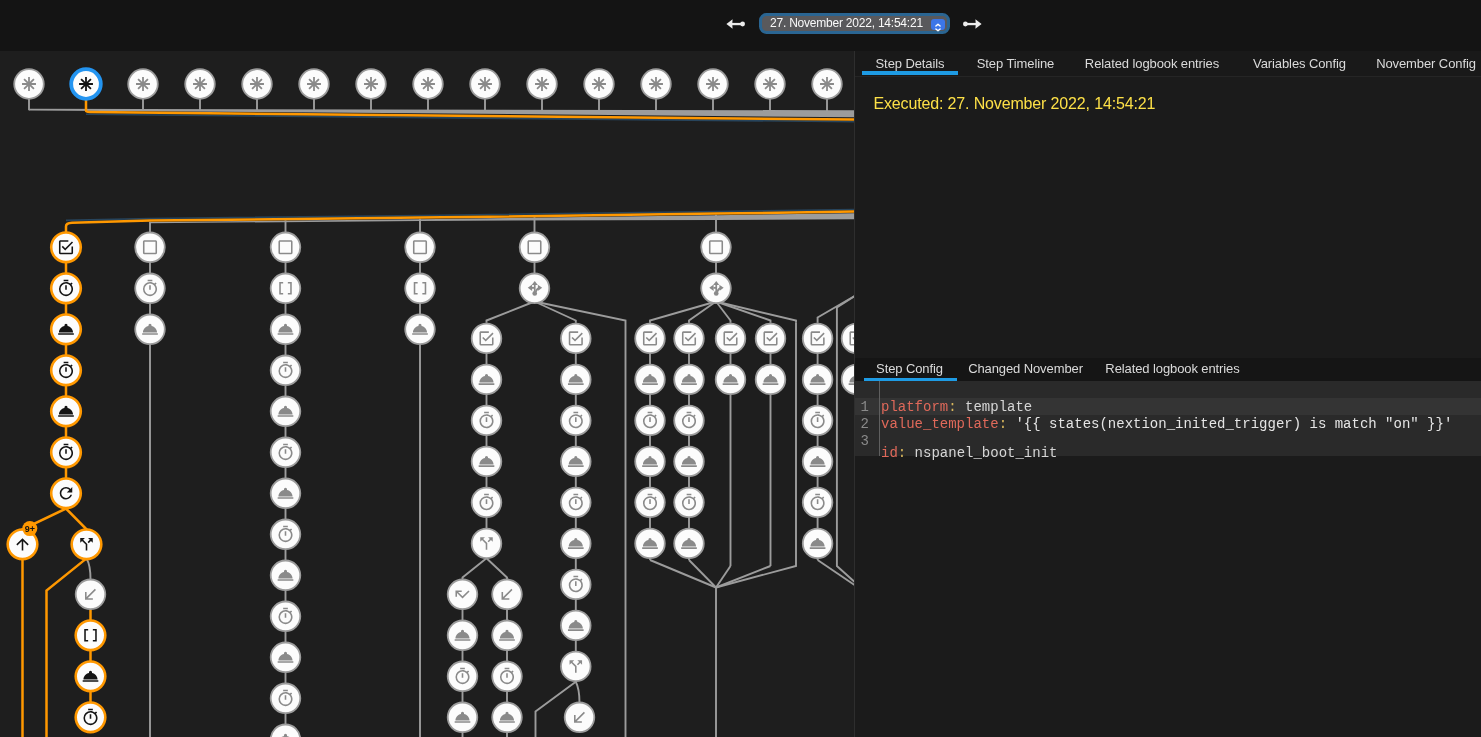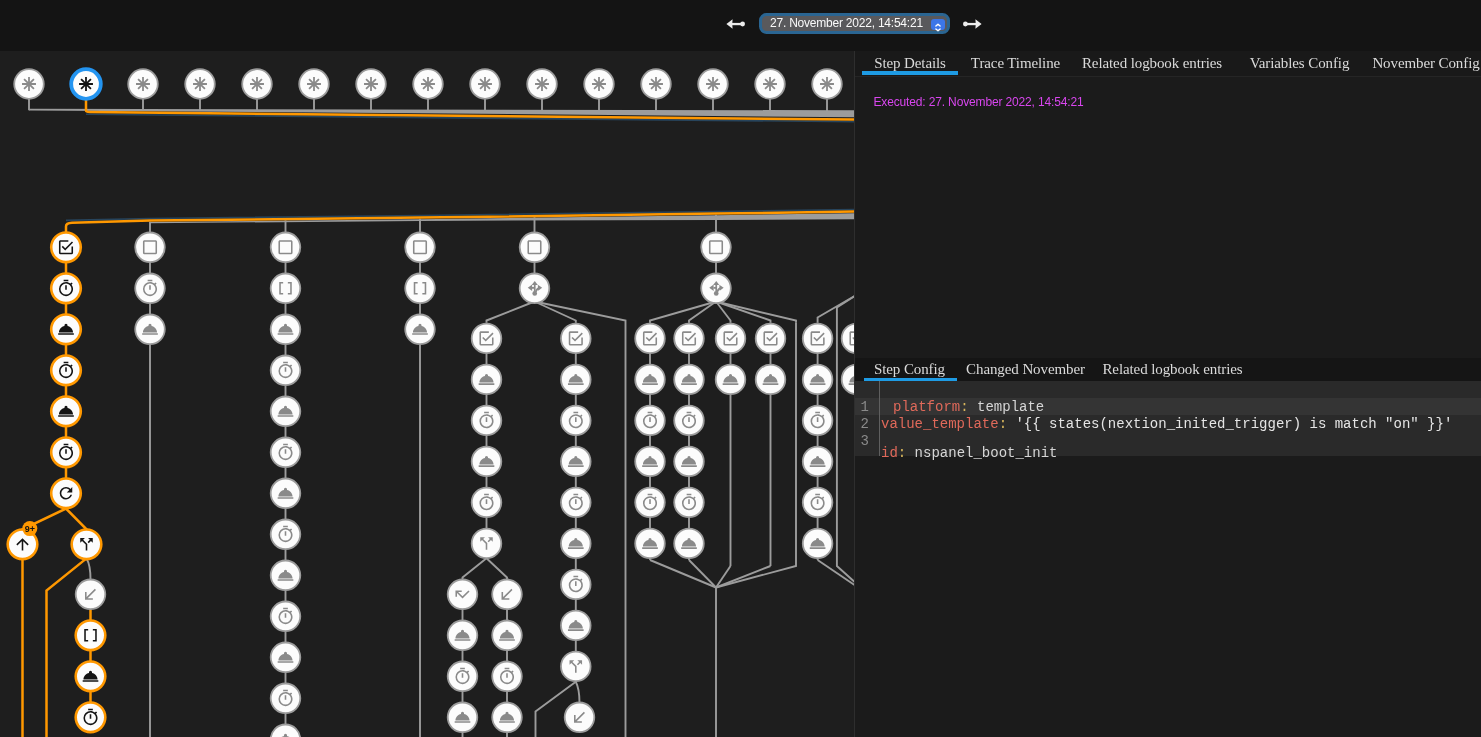--- a/index.html
+++ b/index.html
@@ -5,21 +5,21 @@
   font-family:"Liberation Sans", sans-serif; }
 #stage { position:relative; width:1481px; height:737px; }
 #gwrap { position:absolute; left:0; top:0; width:854px; height:737px; background:#1e1e1e; }
 .lg { stroke:#9c9c9c; stroke-width:1.9; fill:none; }
 .lo { stroke:#ff9800; stroke-width:2.5; fill:none; }
 .lb { stroke:#27445c; stroke-width:1.6; fill:none; }
 #toolbar { position:absolute; left:0; top:0; width:1481px; height:51px; background:#141414; }
 #panel { position:absolute; left:854px; top:51px; width:627px; height:686px; background:#1b1b1b; border-left:1px solid #2e2e2e; }
 .abs { position:absolute; }
 #tabs1 { position:absolute; left:0; top:0; width:627px; height:26px; background:#191919; border-bottom:1px solid #252525; }
-.tab { position:absolute; top:0; height:26px; line-height:25px; font-size:15px; letter-spacing:-0.1px; color:#dadada; text-align:center; transform:translateX(-50%); white-space:nowrap;font-family:Liberation Serif, serif; }
+.tab { position:absolute; top:0; height:26px; line-height:25px; font-size:13px; letter-spacing:-0.1px; color:#dadada; text-align:center; transform:translateX(-50%); white-space:nowrap; }
 .tund { position:absolute; height:3.2px; background:#1e9be4; }
 #tabs2 { position:absolute; left:0; top:306.5px; width:727px; height:23.5px; background:#151515; }
 #code { position:absolute; left:0; top:330px; width:627px; height:75.4px; background:#2a2a2a;
   font-family:"Liberation Mono", monospace; font-size:14px; }
 .cl { position:absolute; left:26px; white-space:pre; color:#d6d6d6; }
 .gn { position:absolute; width:14px; text-align:right; color:#8a8a8a; }
 .k { color:#e0695a; } .pu { color:#d8b65c; } .st { color:#e5e5e5; }
 </style></head>
 <body>
 <div id="stage">
@@ -553,36 +553,36 @@
   </div>
   <svg class="abs" style="left:960.8px;top:11.7px" width="24" height="24" viewBox="0 0 24 24" fill="#ececec">
     <circle cx="4.4" cy="12" r="2.4"></circle>
     <rect x="5.8" y="10.9" width="11" height="2.3"></rect>
     <path d="M20.6,12 L14.4,7.3 Q15.1,12 14.4,16.7 Z"></path>
   </svg>
 </div>
 <div id="panel">
   <div id="tabs1">
     <div class="tab" style="left:55px">Step Details</div>
-    <div class="tab" style="left:160.5px">Trace Timeline</div>
+    <div class="tab" style="left:160.5px">Step Timeline</div>
     <div class="tab" style="left:297px">Related logbook entries</div>
     <div class="tab" style="left:444.5px">Variables Config</div>
     <div class="tab" style="left:571px">November Config</div>
     <div class="tund" style="left:7px;top:20.4px;width:96px"></div>
   </div>
-  <div class="abs" style="left:18.5px;top:44px;font-size:12px;letter-spacing:-0.15px;color:#d946ef;">Executed: 27. November 2022, 14:54:21</div>
+  <div class="abs" style="left:18.5px;top:44px;font-size:16px;letter-spacing:-0.15px;color:#fde047;">Executed: 27. November 2022, 14:54:21</div>
   <div id="tabs2">
     <div class="tab" style="left:54.5px;height:23.5px;line-height:22px;">Step Config</div>
     <div class="tab" style="left:170.5px;height:23.5px;line-height:22px;">Changed November</div>
     <div class="tab" style="left:317.5px;height:23.5px;line-height:22px;">Related logbook entries</div>
     <div class="tund" style="left:8.5px;top:20.3px;width:93px"></div>
   </div>
   <div id="code">
     <div class="abs" style="left:0;top:17.3px;width:627px;height:17px;background:#343434;"></div>
     <div class="abs" style="left:23.8px;top:0;width:1px;height:75.4px;background:#5f5f5f;"></div>
     <div class="gn" style="top:18px;left:0px;">1</div>
     <div class="gn" style="top:35px;left:0px;">2</div>
     <div class="gn" style="top:52px;left:0px;">3</div>
-    <div class="cl" style="top:18px;margin-left:12px;"><span class="k">platform</span><span class="pu">:</span> template</div>
+    <div class="cl" style="top:18px;"><span class="k">platform</span><span class="pu">:</span> template</div>
     <div class="cl" style="top:35px;"><span class="k">value_template</span><span class="pu">:</span> <span class="st">'{{ states(nextion_inited_trigger) is match "on" }}'</span></div>
     <div class="cl" style="top:64px;"><span class="k">id</span><span class="pu">:</span> nspanel_boot_init</div>
   </div>
 </div>
 </div>
 </body></html>

